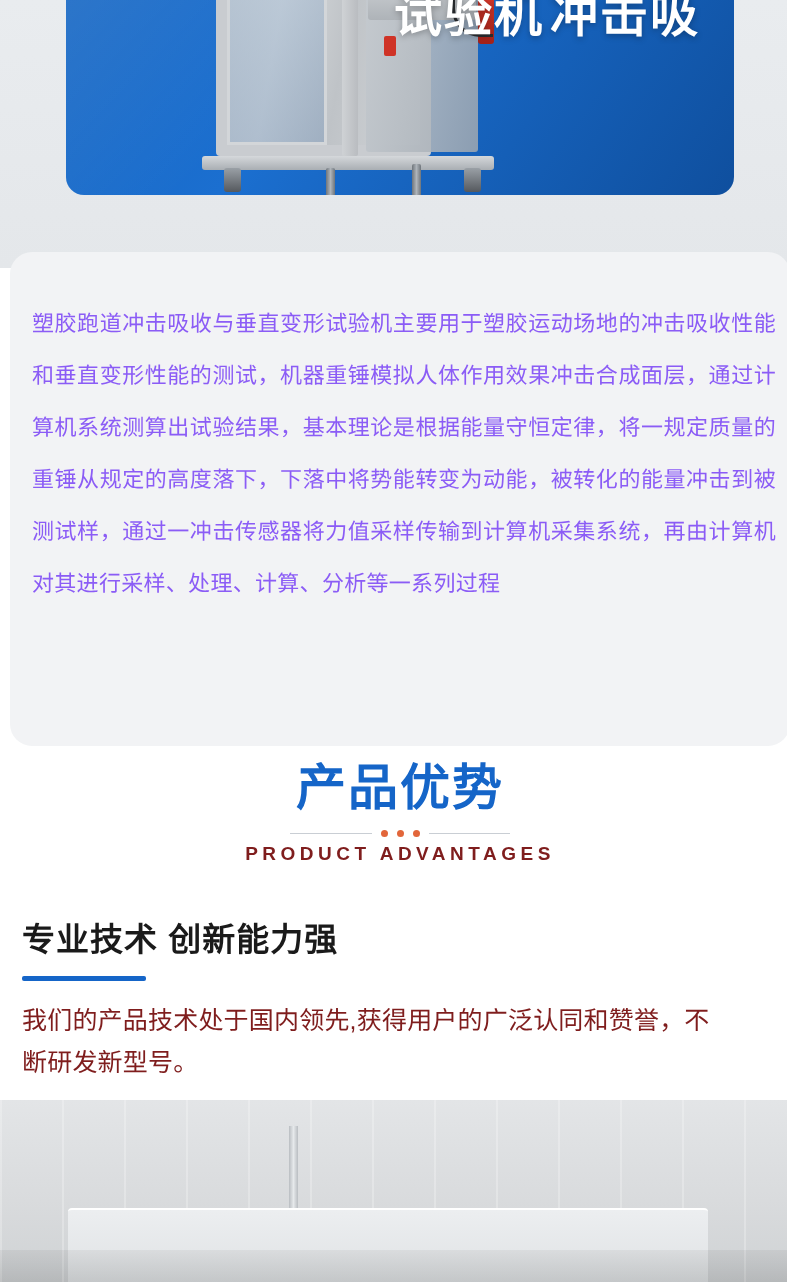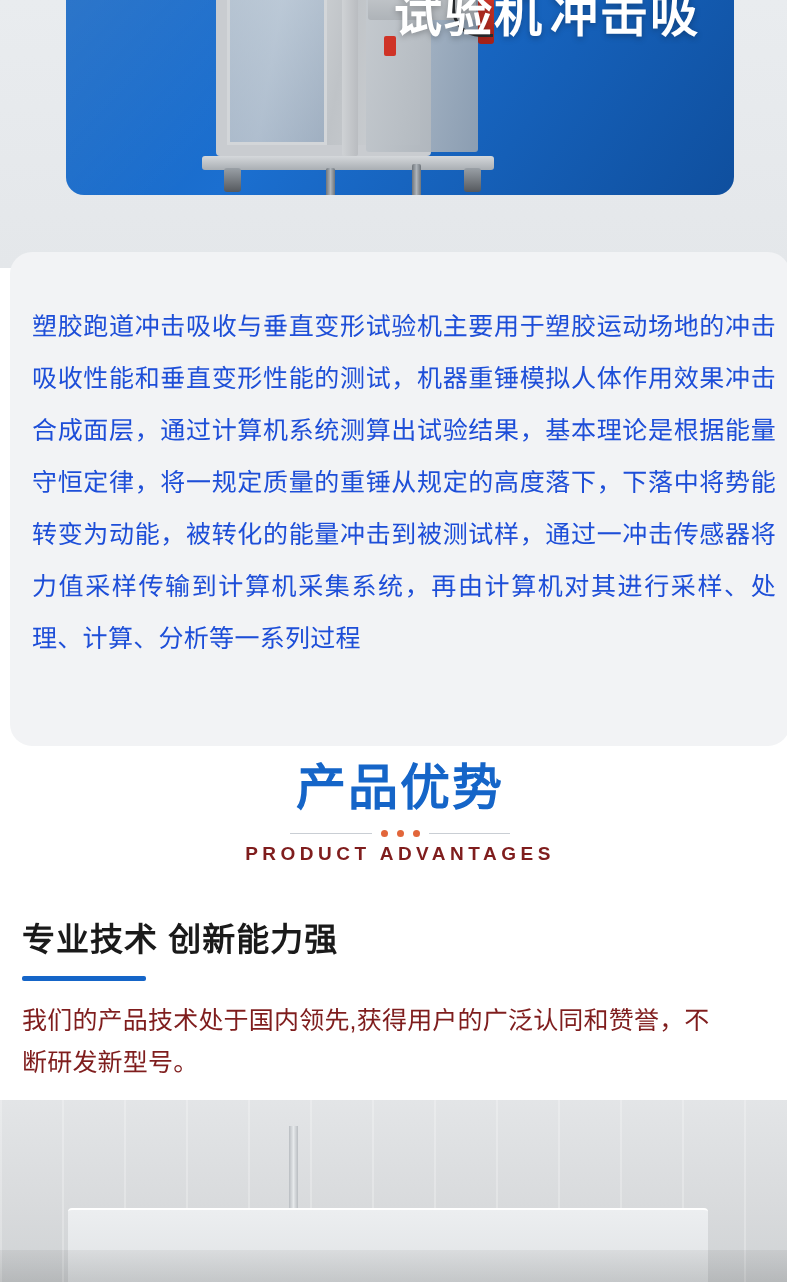--- a/index.html
+++ b/index.html
@@ -178,23 +178,23 @@
     width: 780px;
     height: 494px;
     background: #f2f3f5;
     border-radius: 22px;
   }
   .desc-text {
     position: absolute;
     left: 22px;
     top: 24px;
     width: 744px;
-    font-size: 25px;
+    font-size: 22px;
     line-height: 52px;
-    color: #1d4ed8;
+    color: #8b5cf6;
     letter-spacing: 0.3px;
     text-align: justify;
     font-family: "Liberation Serif", "DejaVu Serif", serif;
   }
 
   
   .section {
     position: absolute;
     left: 0;
     top: 760px;

